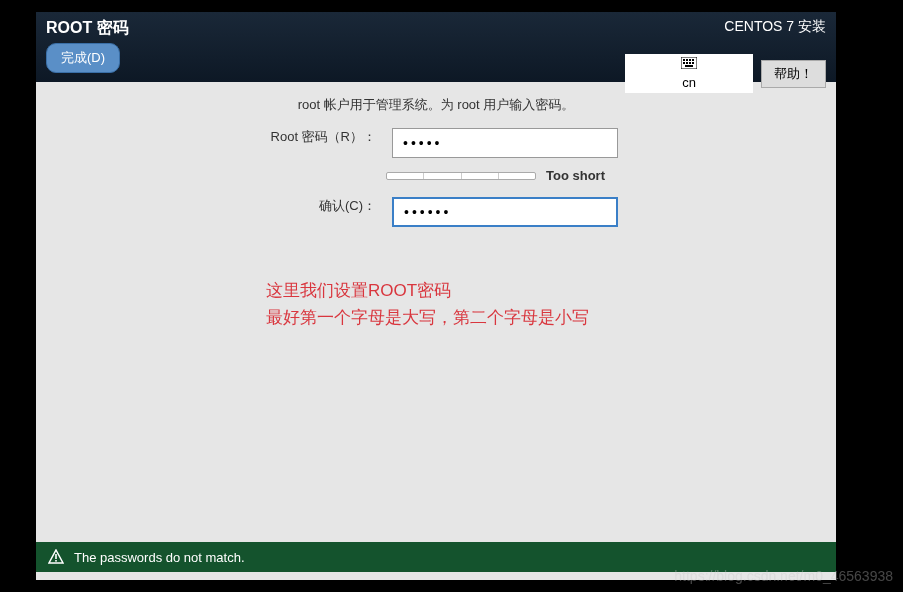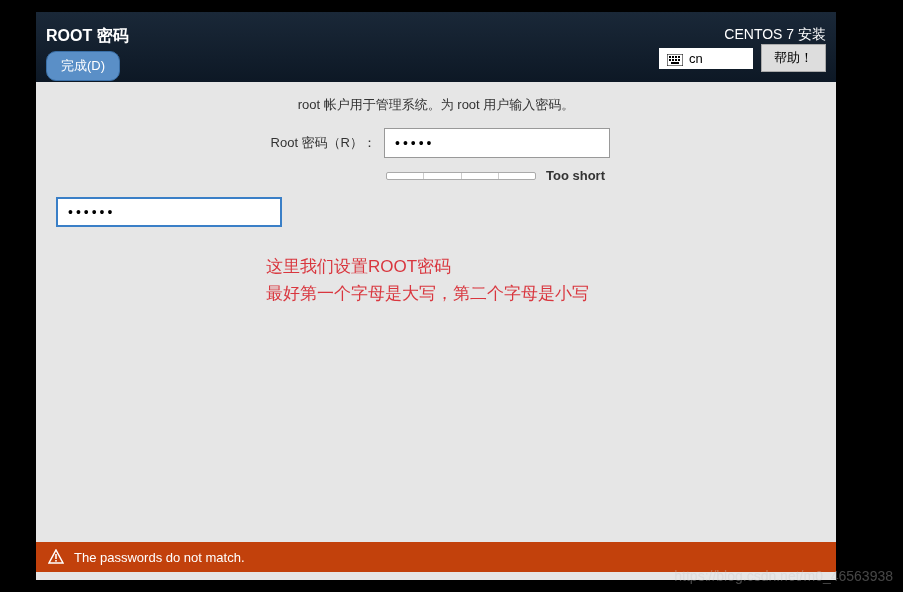--- a/index.html
+++ b/index.html
@@ -19,47 +19,48 @@
       height: 568px;
       background: #e6e6e6;
       display: flex;
       flex-direction: column;
     }
     .header {
       height: 70px;
       background: linear-gradient(180deg, #1a2838 0%, #0d1825 100%);
       display: flex;
       justify-content: space-between;
-      padding: 14px 10px;
+      padding: 6px 10px;
       color: #fff;
     }
     .header-left { display: flex; flex-direction: column; gap: 4px; }
     .page-title { font-size: 16px; font-weight: bold; }
     .done-button {
       background: #5a8fc7;
       border: 1px solid #3a6fa7;
       color: #fff;
       padding: 5px 14px;
       font-size: 13px;
       cursor: pointer;
       border-radius: 10px;
       width: fit-content;
     }
-    .header-right { display: flex; flex-direction: column; align-items: flex-end; gap: 0; }
+    .header-right { display: flex; flex-direction: column; align-items: flex-end; gap: 18px; }
     .install-brand { font-size: 14px; }
     .header-controls { display: flex; gap: 8px; align-items: center; }
     .lang-selector {
       background: #fff;
       color: #000;
       padding: 3px 8px;
       font-size: 13px;
       display: flex;
-      align-items: flex-end;
+      align-items: center;
       gap: 6px;
-      width: 94px;
+      width: 128px;
+      flex-direction: column;
     }
     .keyboard-icon { width: 16px; height: 12px; }
     .help-button {
       background: #ddd;
       border: 1px solid #aaa;
       padding: 4px 12px;
       font-size: 13px;
       cursor: pointer;
     }
     .content {
@@ -68,23 +69,22 @@
       position: relative;
     }
     .instruction {
       text-align: center;
       font-size: 13px;
       color: #333;
       margin-bottom: 14px;
     }
     .form-row {
       display: flex;
-      align-items: center;
       margin-bottom: 10px;
-      gap: 8px;
+      gap: 16px;
     }
     .form-label {
       width: 320px;
       text-align: right;
       font-size: 13px;
       color: #333;
     }
     .password-input {
       width: 226px;
       height: 30px;
@@ -112,33 +112,33 @@
       border-radius: 2px;
       display: flex;
     }
     .strength-meter div {
       flex: 1;
       border-right: 1px solid #ccc;
     }
     .strength-meter div:last-child { border-right: none; }
     .strength-text { font-size: 13px; font-weight: bold; color: #333; }
     .annotation {
-      margin-top: 26px;
+      margin-top: 50px;
       margin-left: 210px;
       color: #d9363e;
       font-size: 17px;
       line-height: 1.6;
     }
     .warning-bar {
       position: absolute;
       left: 36px;
       bottom: 20px;
       width: 800px;
       height: 30px;
-      background: #c2410c;
+      background: #14532d;
       color: #fff;
       display: flex;
       align-items: center;
       padding: 0 12px;
       font-size: 13px;
       gap: 10px;
     }
     .warning-icon {
       width: 16px;
       height: 16px;
@@ -198,20 +198,21 @@
       <div class="strength-meter">
         <div></div>
           <div></div>
           <div></div>
           <div></div>
       </div>
       <div class="strength-text">Too short</div>
     </div>
 
     <div class="form-row">
+      <div class="form-label">确认(C)：</div>
       <input type="text" class="password-input focused" readonly="" value="••••••" style="">
     </div>
 
     <div class="annotation">
       <div>这里我们设置ROOT密码</div>
       <div>最好第一个字母是大写，第二个字母是小写</div>
     </div>
   </div>
 </div>
 

